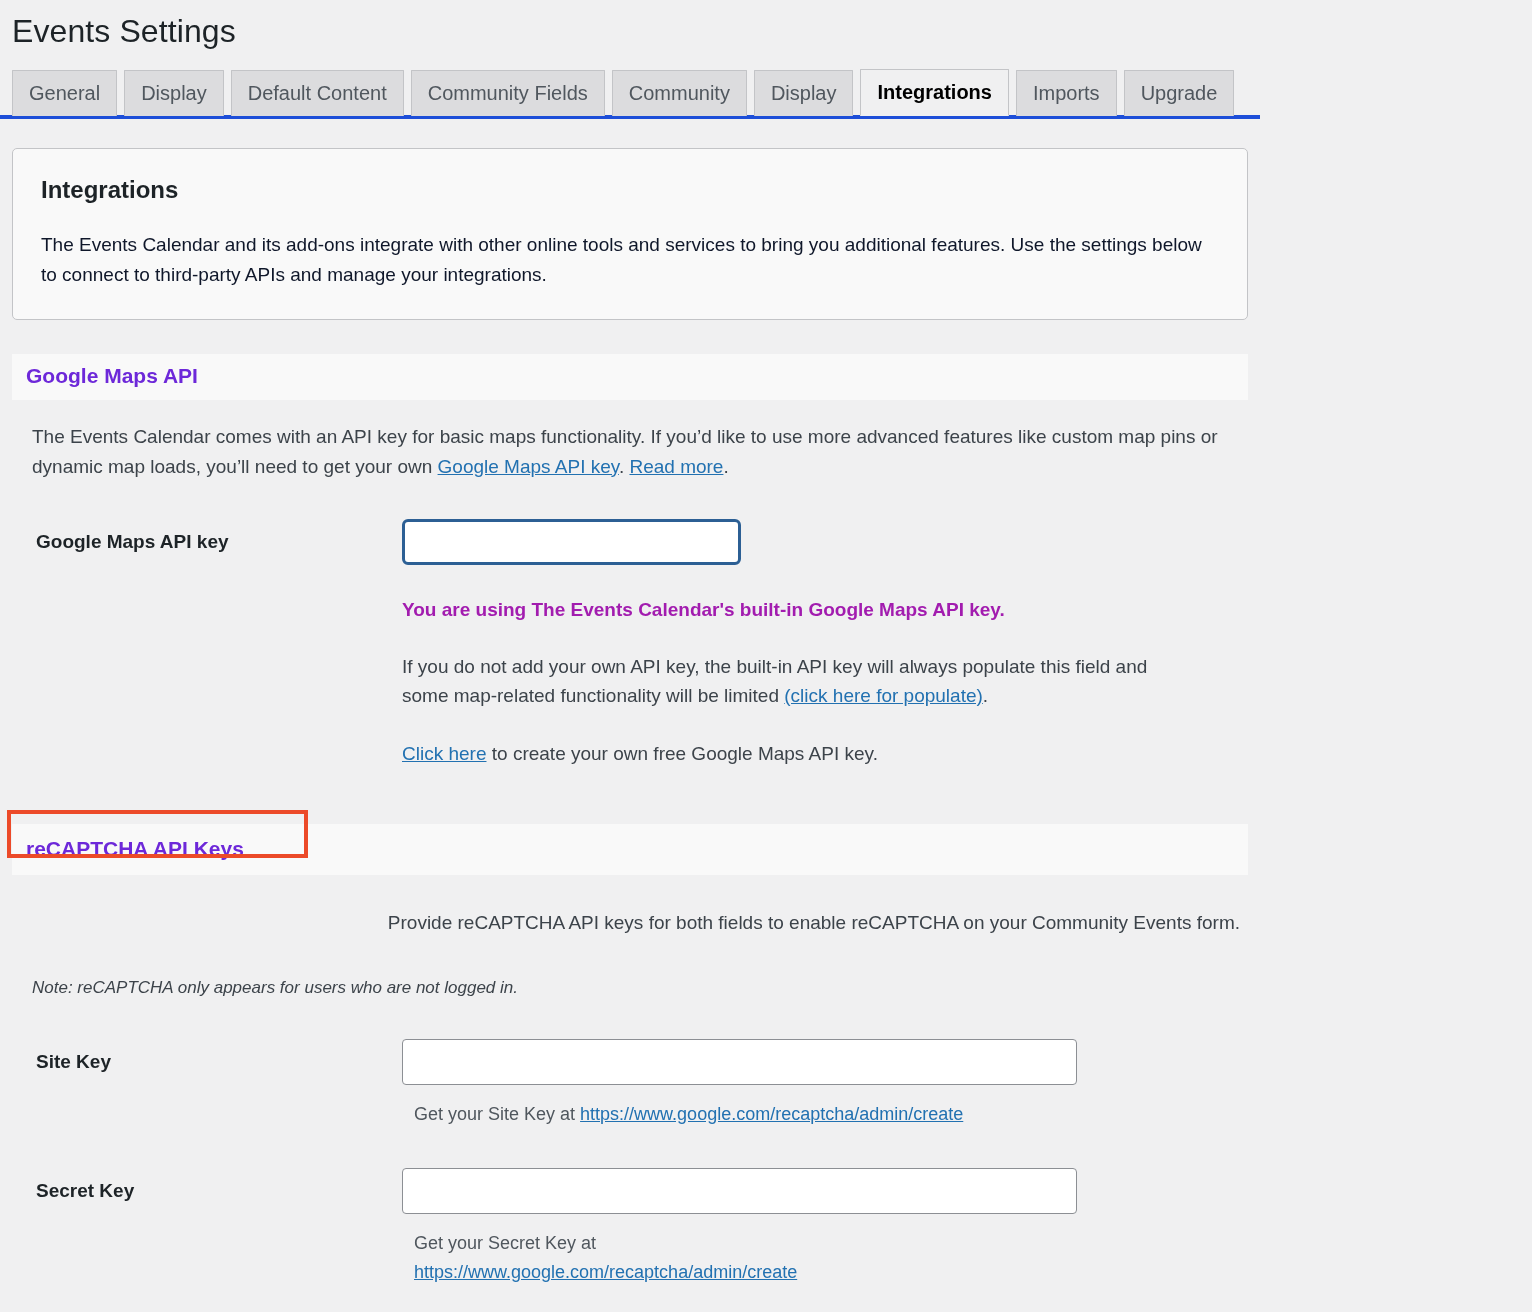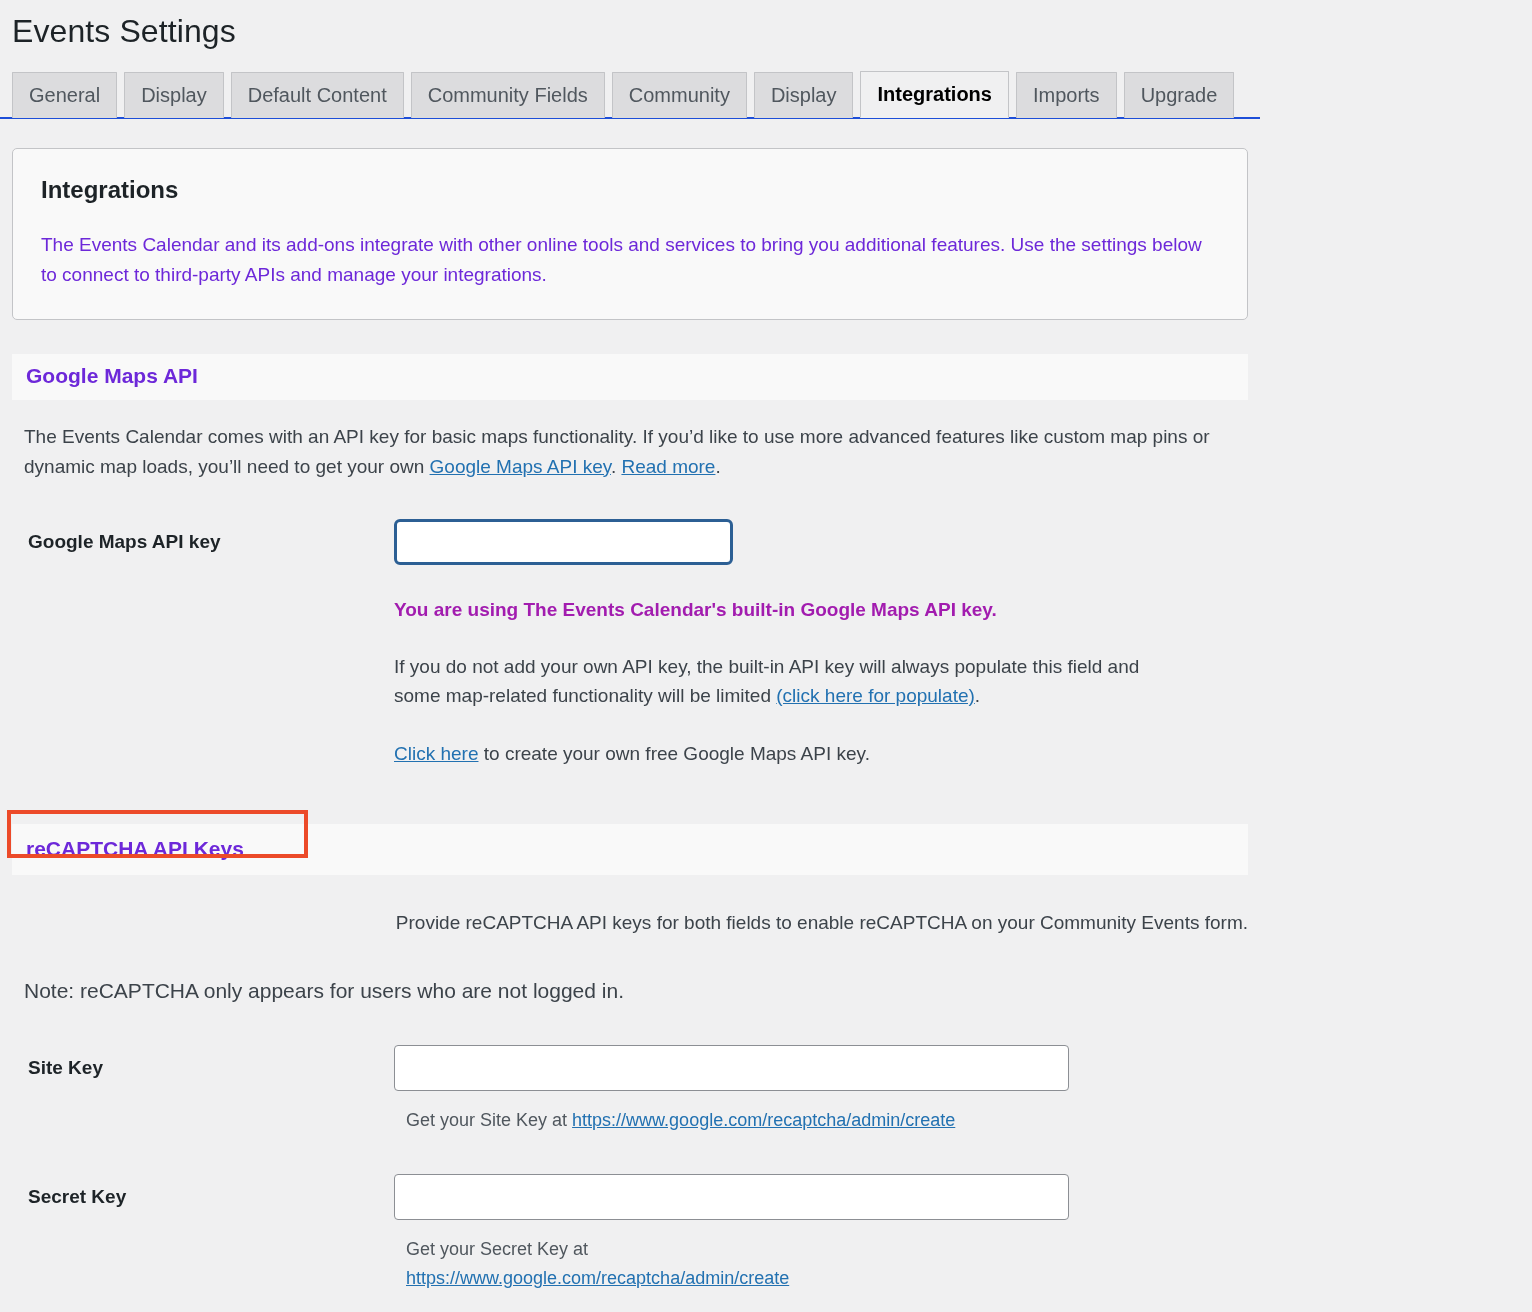--- a/index.html
+++ b/index.html
@@ -28,21 +28,21 @@
     padding: 11px 0 0 12px;
     letter-spacing: 0.1px;
   }
 
   
   .tab-row {
     position: relative;
     margin: 17px 0 0 0;
     padding: 0 12px;
     height: 49px;
-    border-bottom: 2px solid #1d4ed8;
+    border-bottom: 4px solid #1d4ed8;
     display: flex;
     align-items: flex-end;
     gap: 7px;
     white-space: nowrap;
   }
   .tab {
     display: inline-block;
     background: #dcdcde;
     border: 1px solid #c3c4c7;
     border-bottom: none;
@@ -74,21 +74,21 @@
     margin: 0 0 26px 0;
     font-size: 24px;
     font-weight: 700;
     color: #1d2327;
     line-height: 1.2;
   }
   .intro-panel p {
     margin: 0;
     font-size: 19px;
     line-height: 1.58;
-    color: #6d28d9;
+    color: #0f172a;
     max-width: 1420px;
   }
 
   
   .section-band {
     background: #f9f9f9;
     margin: 34px 12px 0 12px;
     padding: 9px 14px 10px 14px;
   }
   .section-band h2 {
@@ -107,31 +107,32 @@
     left: 7px;
     top: 810px;
     width: 301px;
     height: 48px;
     border: 4px solid #ec4a29;
     pointer-events: none;
     z-index: 20;
   }
 
   
-  .section-body { padding: 0 12px; }
+  .section-body { padding: 0 20px; }
   .desc {
     font-size: 19px;
     line-height: 1.57;
     color: #3c434a;
     margin: 22px 0 0 12px;
     max-width: 1470px;
   }
   .desc.recaptcha-desc { margin-top: 33px; text-align: right; }
   .note-italic {
-    font-size: 21px;
+    font-size: 17px;
+    font-style: italic;
     color: #3c434a;
     margin: 37px 0 0 12px;
     line-height: 1.5;
   }
   a.link {
     color: #2271b1;
     text-decoration: underline;
   }
 
   

